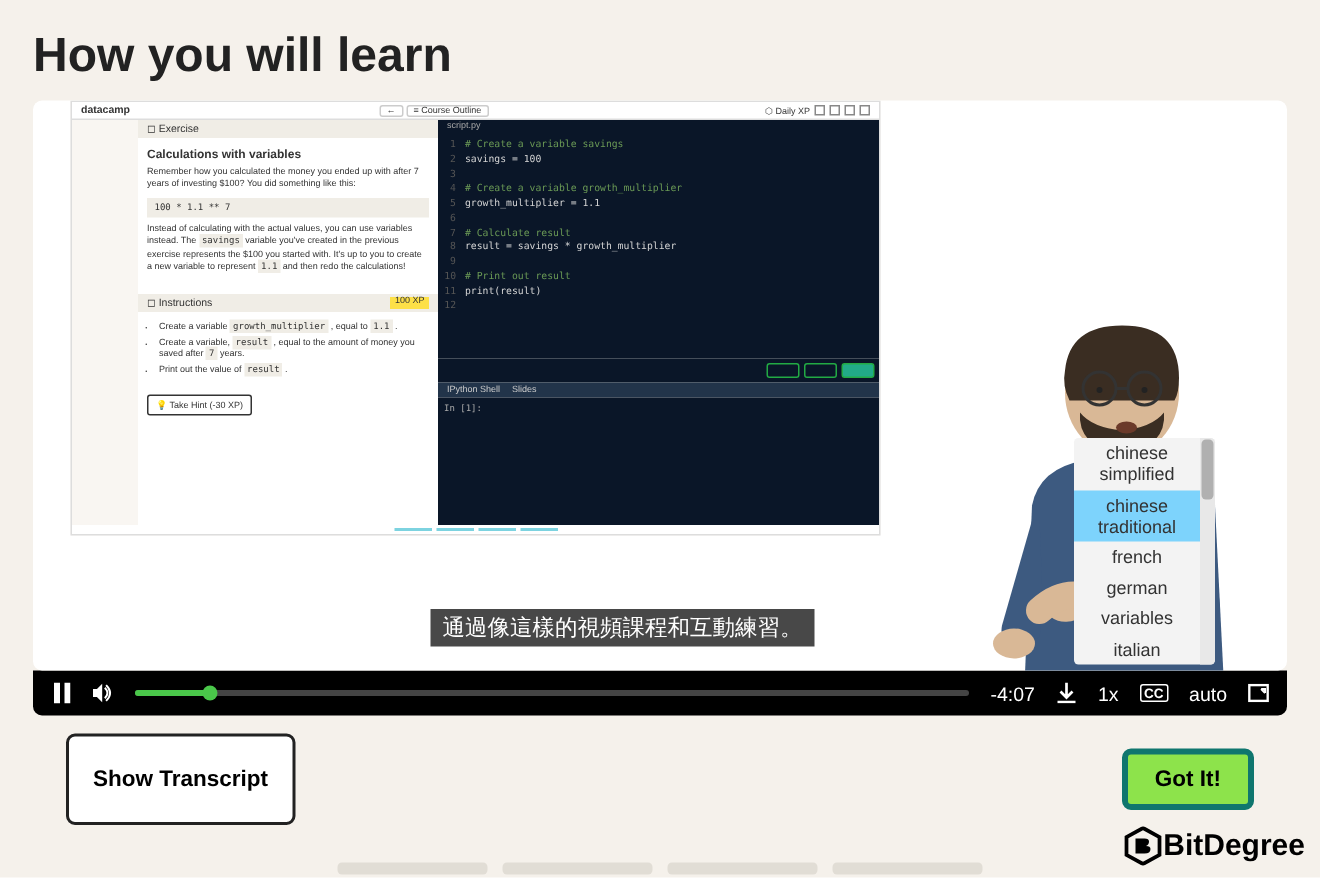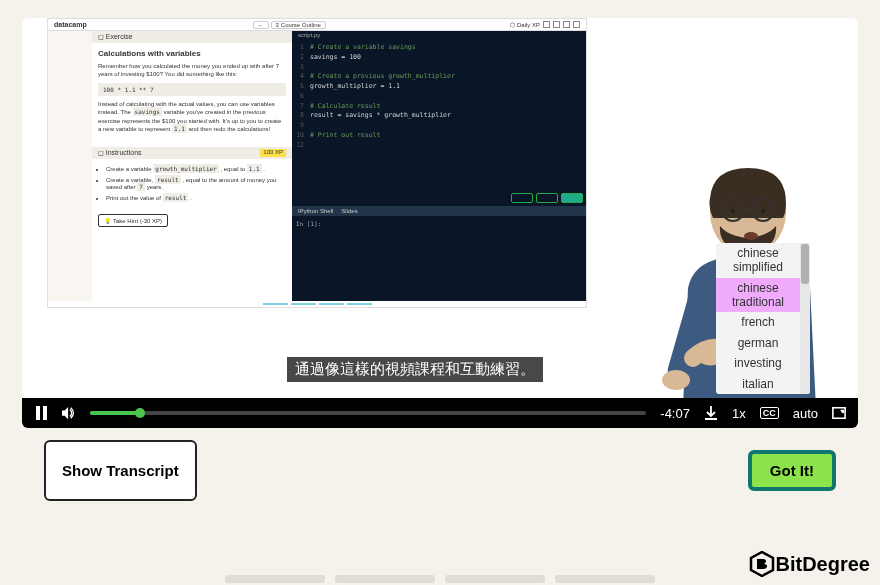--- a/index.html
+++ b/index.html
@@ -47,21 +47,21 @@
 .instructor { position: absolute; right: 10px; bottom: -10px; width: 210px; height: 250px; }
 .instructor svg { width: 100%; height: 100%; }
 
 
 .caption-text { position: absolute; bottom: 16px; left: 265px; background: rgba(40,40,40,0.85); color: #fff; padding: 3px 8px; font-size: 15px; }
 
 
 .lang-menu { position: absolute; right: 48px; bottom: 4px; width: 94px; background: #f3f3f3; border-radius: 3px; font-size: 12px; color: #333; display: flex; }
 .lang-list { flex: 1; }
 .lang-item { padding: 3px 8px; text-align: center; line-height: 1.2; }
-.lang-item.sel { background: #f0abfc; }
+.lang-item.sel { background: #7dd3fc; }
 .lang-scrollbar { width: 10px; background: #e8e8e8; display: flex; flex-direction: column; border-radius: 0 3px 3px 0; }
 .lang-thumb { background: #b0b0b0; width: 8px; height: 40px; margin: 1px auto 0; border-radius: 3px; }
 
 
 .video-controls { height: 30px; background: #000; display: flex; align-items: center; padding: 0 12px; gap: 14px; color: #fff; font-size: 12px; border-radius: 0 0 6px 6px; }
 .vc-icon { width: 14px; height: 14px; display: flex; align-items: center; justify-content: center; cursor: pointer; }
 .vc-progress { flex: 1; height: 4px; background: #444; border-radius: 2px; position: relative; }
 .vc-progress-fill { position: absolute; left: 0; top: 0; height: 100%; width: 9%; background: #4ac74a; border-radius: 2px; }
 .vc-progress-thumb { position: absolute; left: 9%; top: 50%; transform: translate(-50%,-50%); width: 10px; height: 10px; background: #4ac74a; border-radius: 50%; }
 .vc-time { font-size: 13px; }
@@ -78,20 +78,21 @@
 .watermark-logo { width: 26px; height: 26px; }
 
 
 .tab-row { position: absolute; bottom: 2px; left: 50%; transform: translateX(-50%); display: flex; gap: 10px; }
 .tab-ph { width: 100px; height: 8px; background: #e1ddd5; border-radius: 3px; }
 </style>
 </head>
 <body>
 
 <div class="page-container">
+  <h1 class="page-title">How you will learn</h1>
 
   <div class="video-area">
 
     <div class="dc-container">
       <div class="dc-topbar">
         <span class="dc-logo">datacamp</span>
         <div class="dc-top-mid">
           <span class="dc-top-btn">←</span>
           <span class="dc-top-btn">≡ <span>Course Outline</span></span>
         </div>
@@ -136,21 +137,21 @@
               </div>
             <div class="dc-line">
                 <span class="dc-lineno">2</span>
                 <span>savings = 100</span>
               </div>
             <div class="dc-line">
                 <span class="dc-lineno">3</span>
               </div>
             <div class="dc-line">
                 <span class="dc-lineno">4</span>
-                <span class="dc-comment"># Create a previous growth_multiplier</span>
+                <span class="dc-comment"># Create a variable growth_multiplier</span>
               </div>
             <div class="dc-line">
                 <span class="dc-lineno">5</span>
                 <span>growth_multiplier = 1.1</span>
               </div>
             <div class="dc-line">
                 <span class="dc-lineno">6</span>
               </div>
             <div class="dc-line">
                 <span class="dc-lineno">7</span>
@@ -159,20 +160,24 @@
             <div class="dc-line">
                 <span class="dc-lineno">8</span>
                 <span>result = savings * growth_multiplier</span>
               </div>
             <div class="dc-line">
                 <span class="dc-lineno">9</span>
               </div>
             <div class="dc-line">
                 <span class="dc-lineno">10</span>
                 <span class="dc-comment"># Print out result</span>
+              </div>
+            <div class="dc-line">
+                <span class="dc-lineno">11</span>
+                <span>print(result)</span>
               </div>
             <div class="dc-line">
                 <span class="dc-lineno">12</span>
               </div>
           </div>
           <div class="dc-editor-btns">
             <div class="dc-ebtn"></div>
             <div class="dc-ebtn"></div>
             <div class="dc-ebtn fill"></div>
           </div>
@@ -214,21 +219,21 @@
     </div>
 
     <div class="caption-text">通過像這樣的視頻課程和互動練習。</div>
 
     <div class="lang-menu">
       <div class="lang-list" id="lang-list">
           <div class="lang-item">chinese simplified</div>
           <div class="lang-item sel">chinese traditional</div>
           <div class="lang-item">french</div>
           <div class="lang-item">german</div>
-          <div class="lang-item">investing</div>
+          <div class="lang-item">variables</div>
           <div class="lang-item">italian</div>
         </div>
       <div class="lang-scrollbar">
           <div class="lang-thumb"></div>
         </div>
     </div>
 
   </div>
 
   <div class="video-controls">

